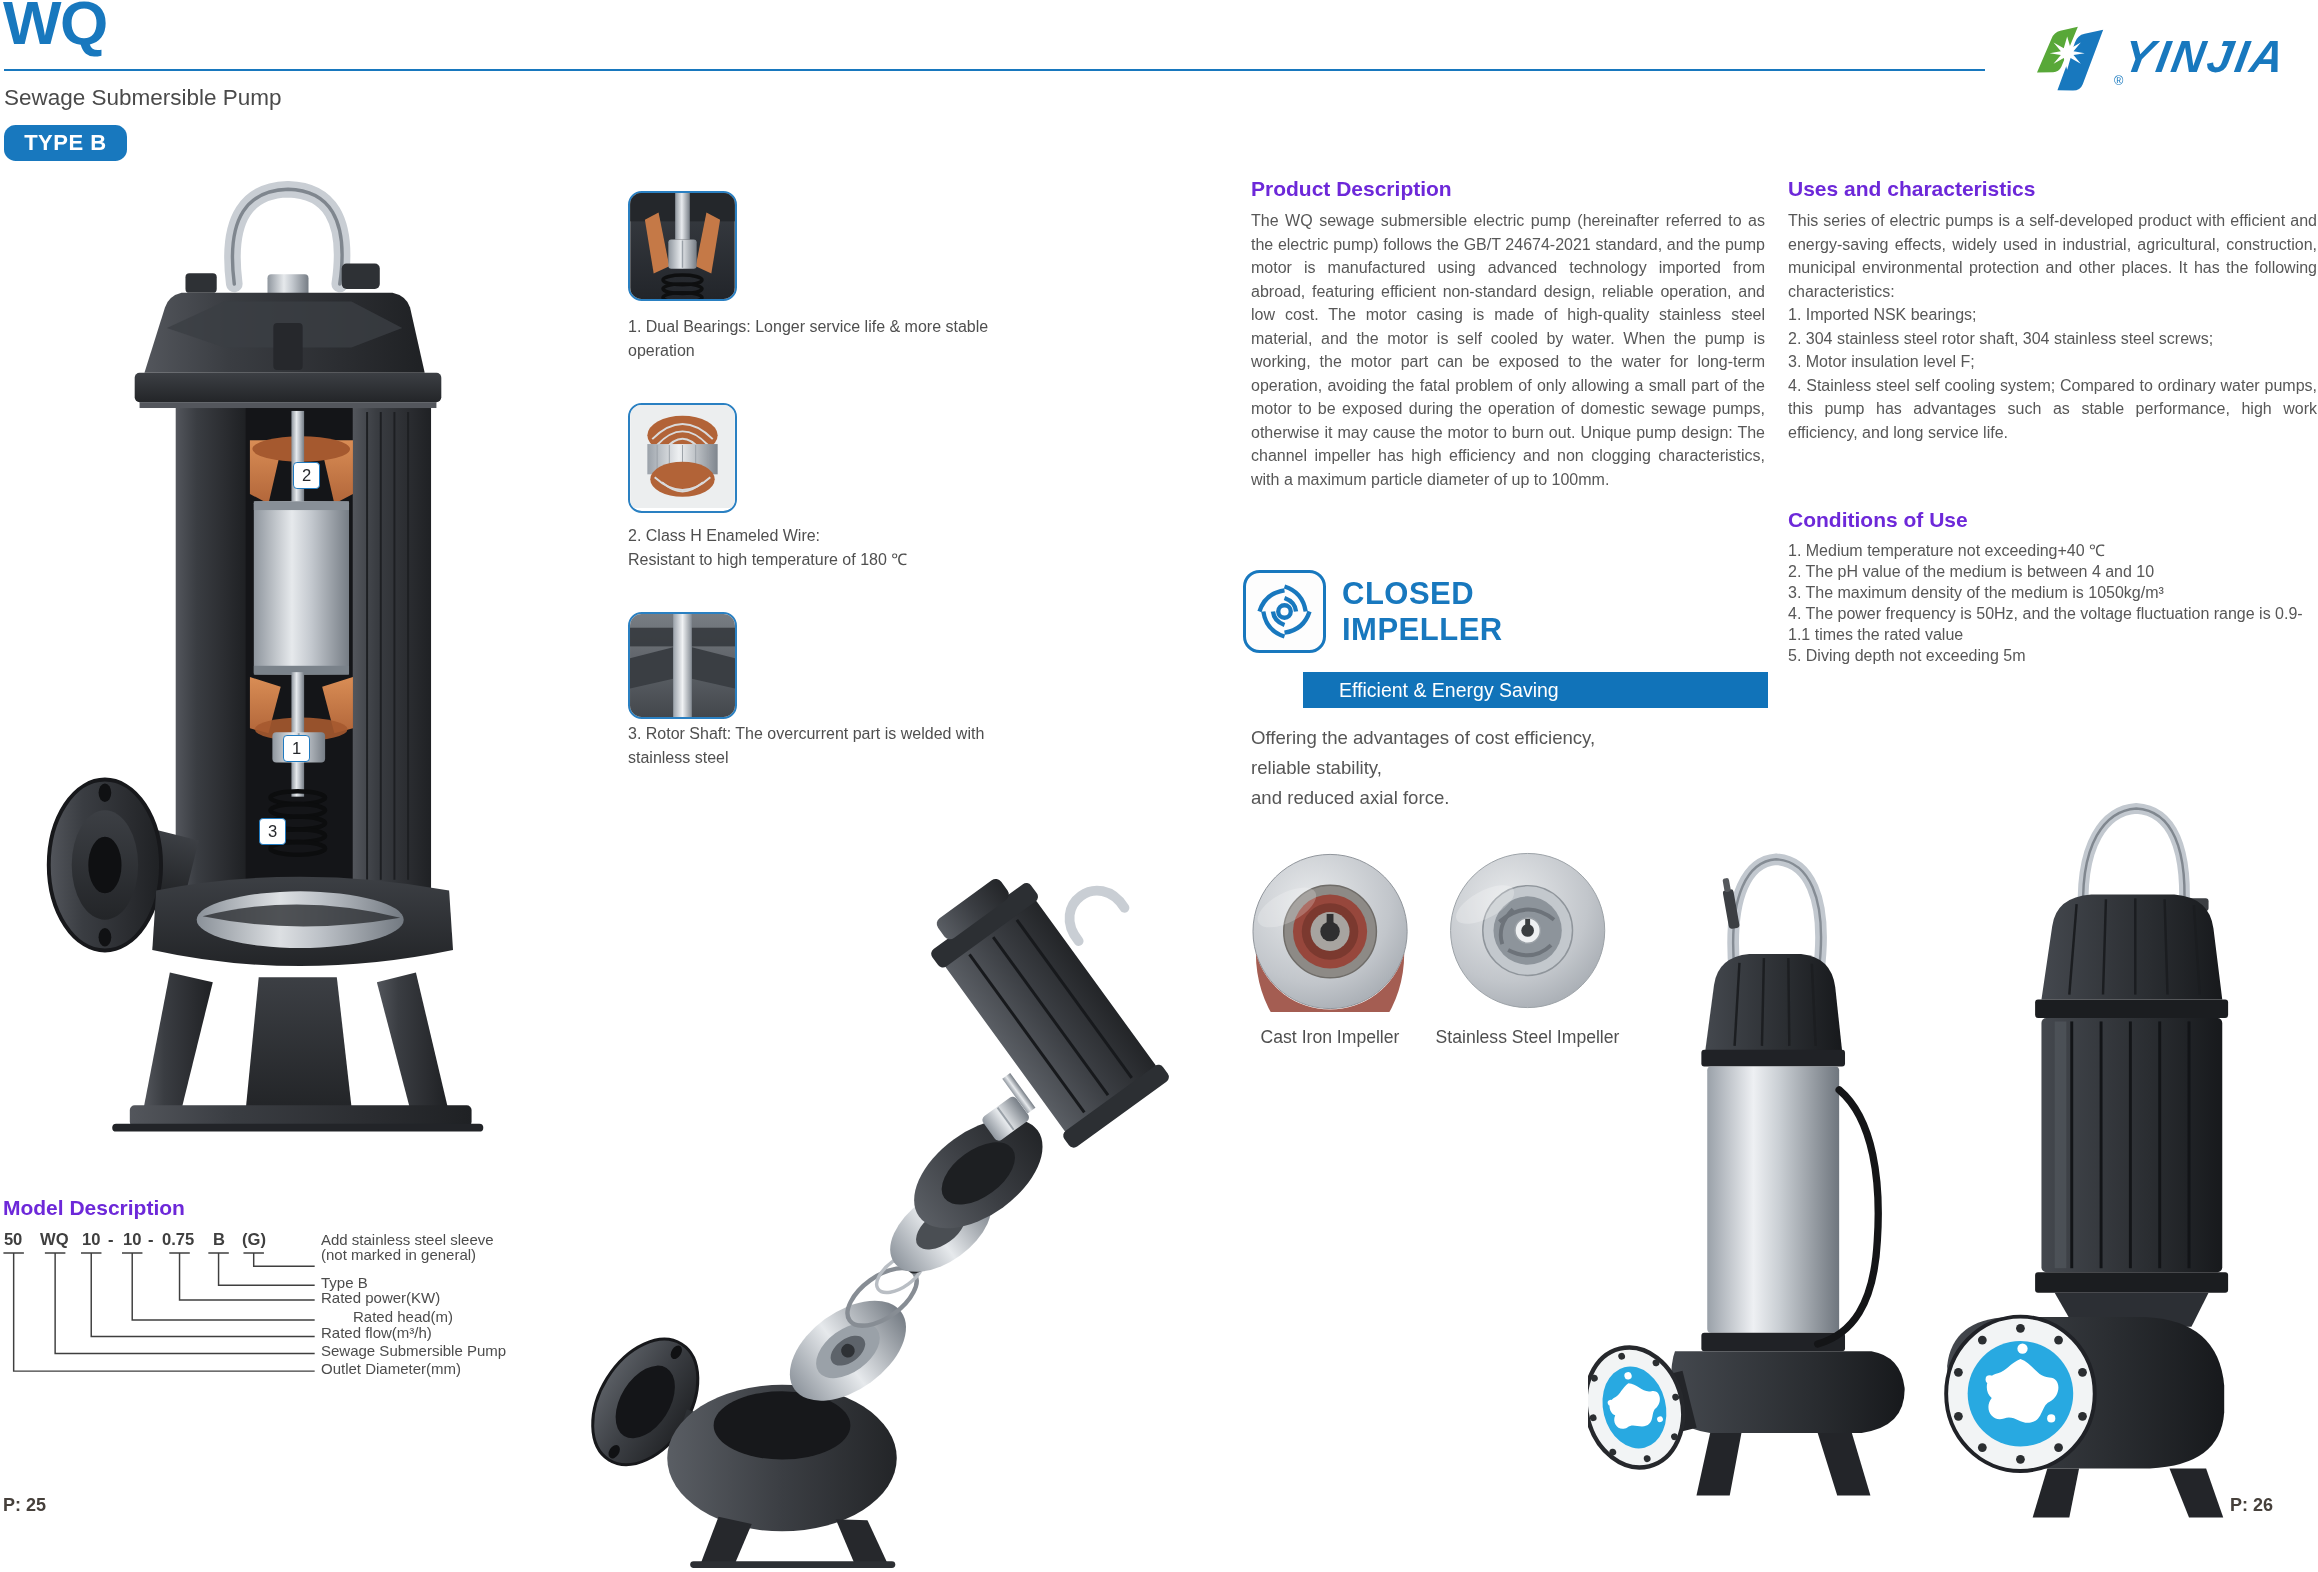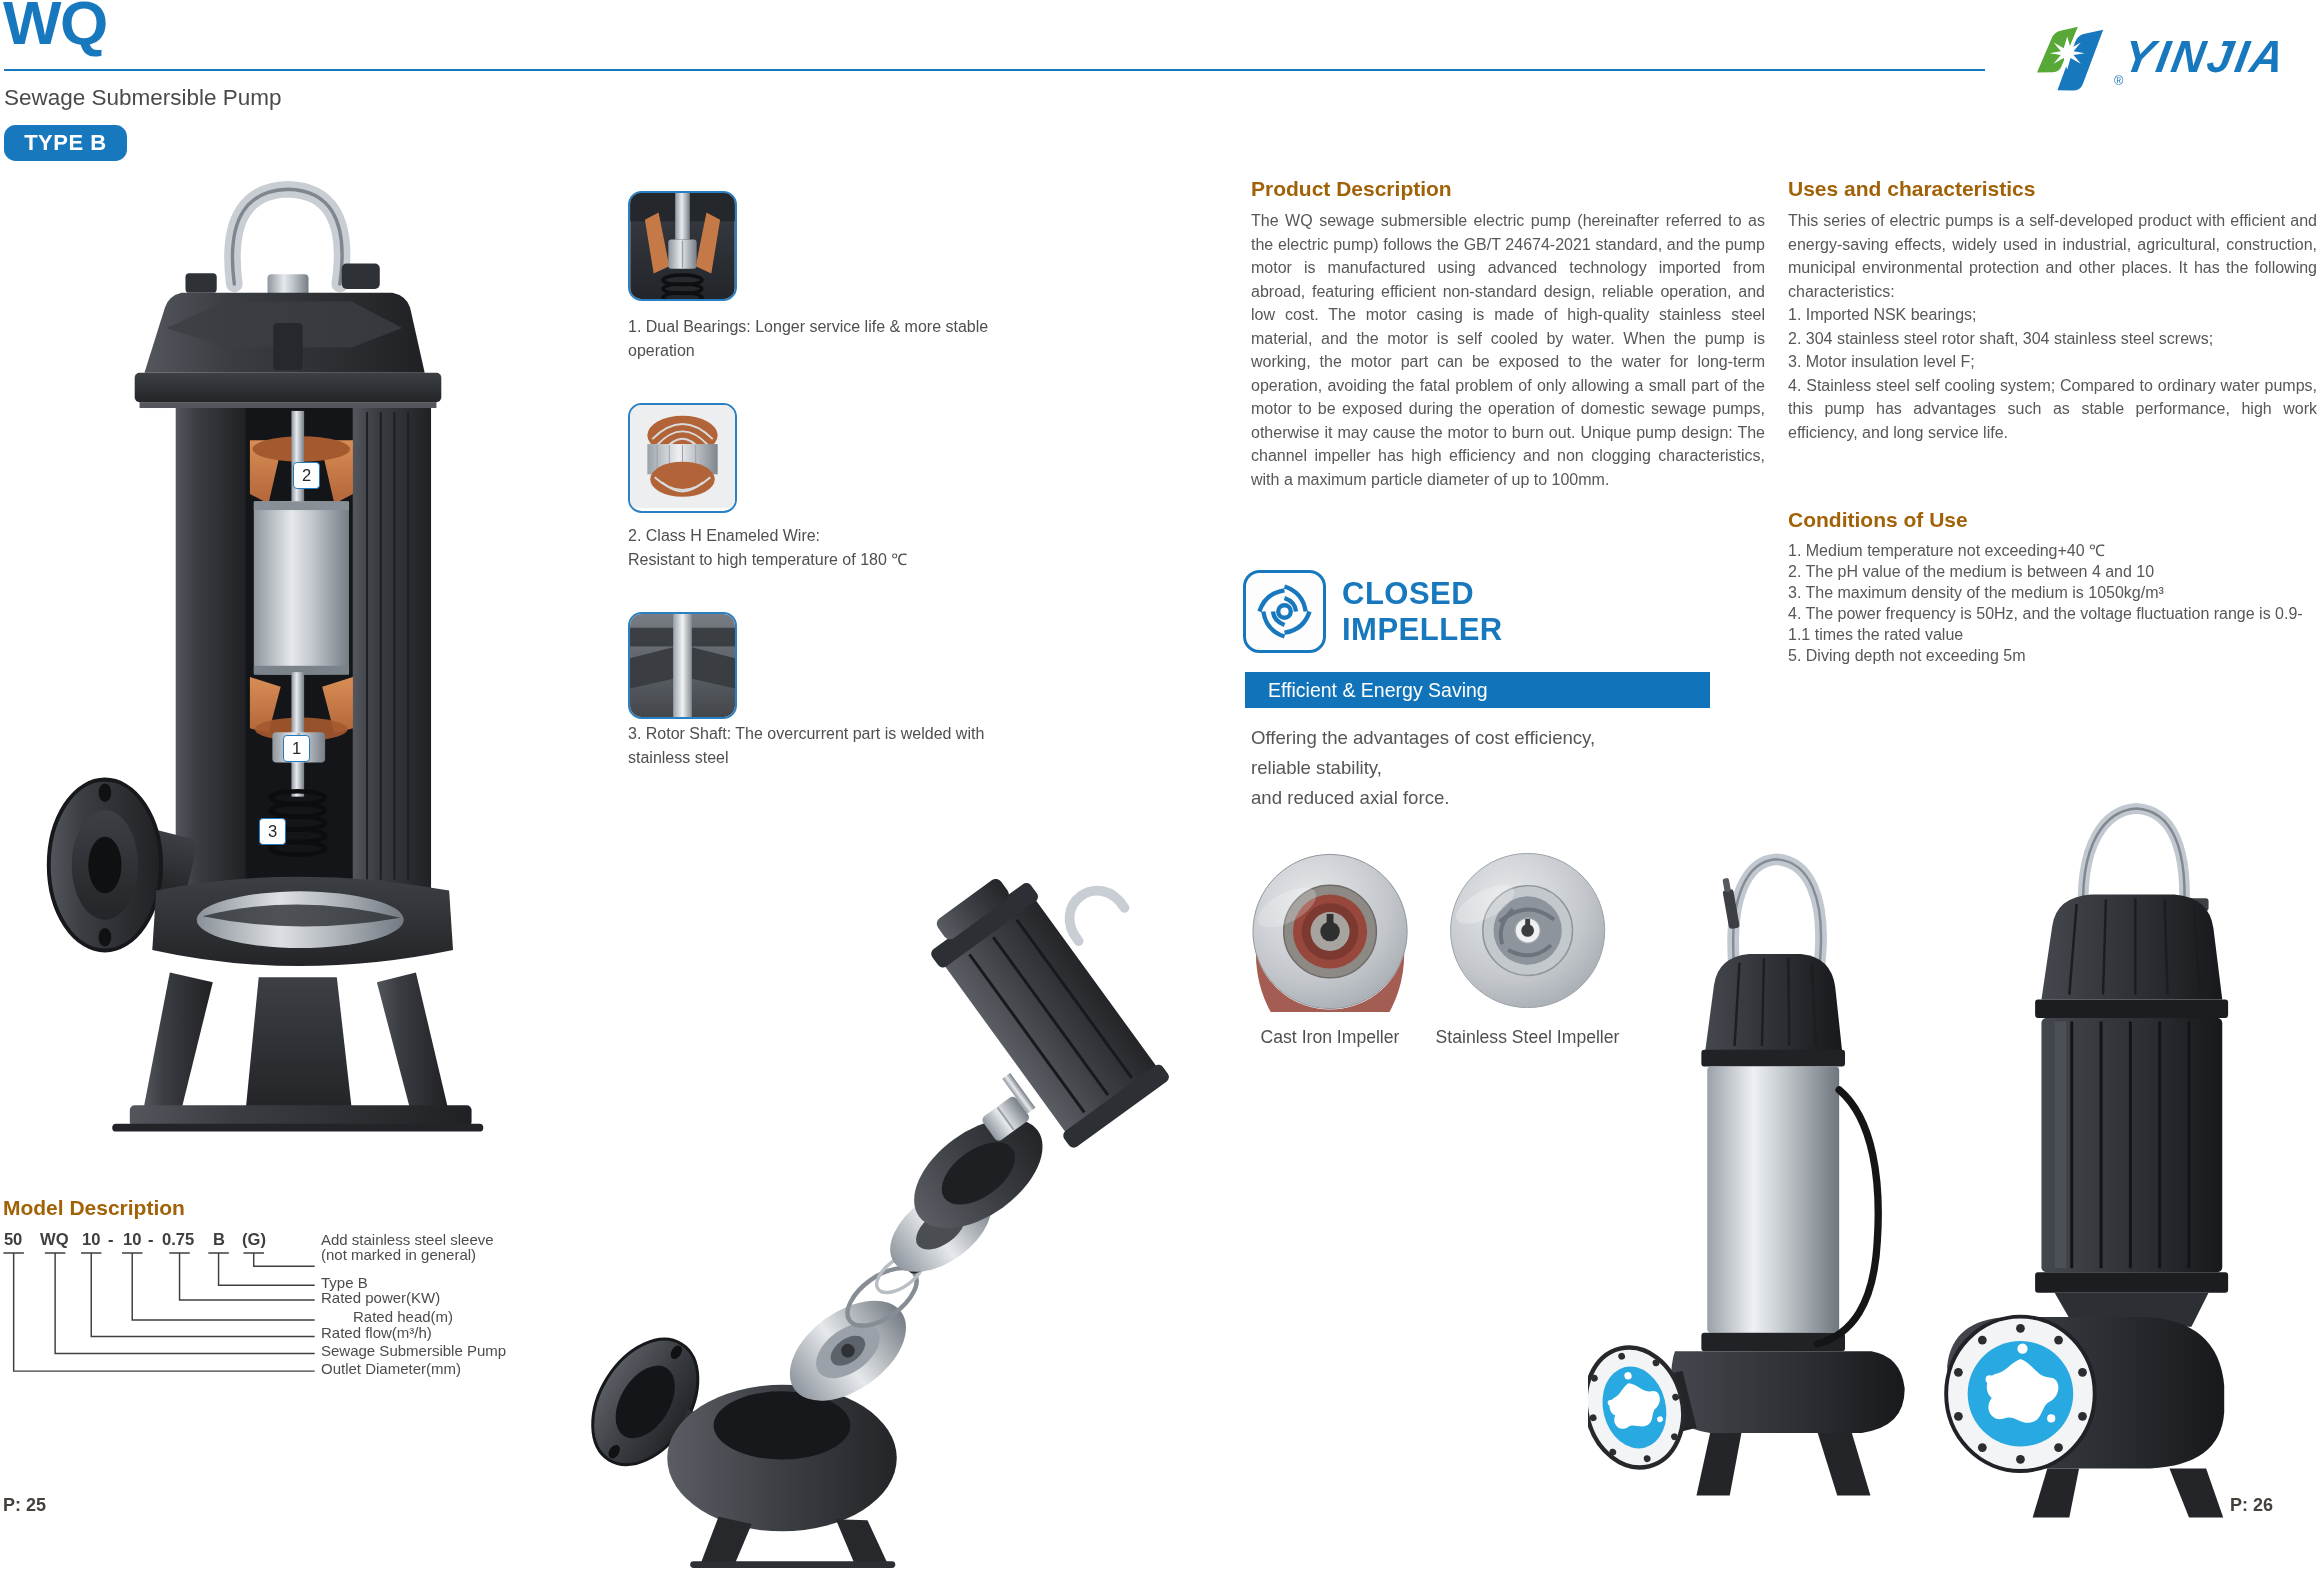--- a/index.html
+++ b/index.html
@@ -9,31 +9,31 @@
   }
   .abs{position:absolute;}
   .wq-title{left:2.9px;top:-7.8px;font-size:62px;font-weight:bold;color:#1878be;letter-spacing:-1.5px;line-height:1;}
   .header-line{left:3.9px;top:69px;width:1981px;height:2.4px;background:#1878be;}
   .subtitle{left:3.9px;top:85px;font-size:22.5px;color:#4a4a4a;}
   .type-badge{left:3.9px;top:125px;width:123px;height:36px;border-radius:11.7px;background:#1878be;
     color:#fff;font-size:22px;font-weight:bold;display:flex;align-items:center;justify-content:center;letter-spacing:0.5px;}
   .logo-word{left:2124px;top:34px;font-size:45px;font-weight:900;font-style:italic;color:#1878be;
     transform:skewX(-10deg);letter-spacing:2.9px;line-height:1;}
   .logo-reg{left:2114px;top:74px;font-size:12.7px;color:#1878be;}
-  .h2{font-size:21px;font-weight:bold;color:#a16207;line-height:1.1;}
+  .h2{font-size:21px;font-weight:bold;color:#6d28d9;line-height:1.1;}
   .body-text{font-size:16px;line-height:23.5px;color:#575757;text-align:justify;}
   .cond-text{font-size:16px;line-height:21px;color:#575757;}
   .feature-box{width:105px;height:106px;border:2px solid #2a80c2;border-radius:13.7px;overflow:hidden;background:#fff;}
   .feature-caption{font-size:16px;line-height:24.4px;color:#4f4f4f;}
   .pre{white-space:pre-line;}
   .badge-num{width:25.4px;height:25.4px;background:#ffffff;border:1.5px solid #1f7ac0;border-radius:3.9px;
     display:flex;align-items:center;justify-content:center;font-size:16.6px;color:#26282c;}
   .ci-title{left:1342px;top:576px;font-size:31px;line-height:36px;font-weight:bold;color:#1878be;letter-spacing:0.5px;}
-  .banner{left:1245px;top:672px;width:465px;height:36px;background:#1173b9;color:#ffffff;
-    font-size:19.5px;display:flex;align-items:center;padding-left:23px;box-sizing:border-box;}
+  .banner{left:1303px;top:672px;width:465px;height:36px;background:#1173b9;color:#ffffff;
+    font-size:19.5px;display:flex;align-items:center;padding-left:36px;box-sizing:border-box;}
   .offering{left:1251px;top:723px;font-size:18.6px;line-height:30px;color:#555555;}
   .imp-caption{top:1027px;font-size:17.6px;color:#4f4f4f;text-align:center;}
   .model-code{font-size:16.6px;font-weight:bold;color:#3f3f3f;line-height:1;}
   .model-label{left:321px;font-size:15px;line-height:14.7px;color:#4c4c4c;}
   .page-num{font-size:18px;font-weight:bold;color:#46403b;}
 </style>
 </head>
 <body>
 
 <div class="abs wq-title">WQ</div>

